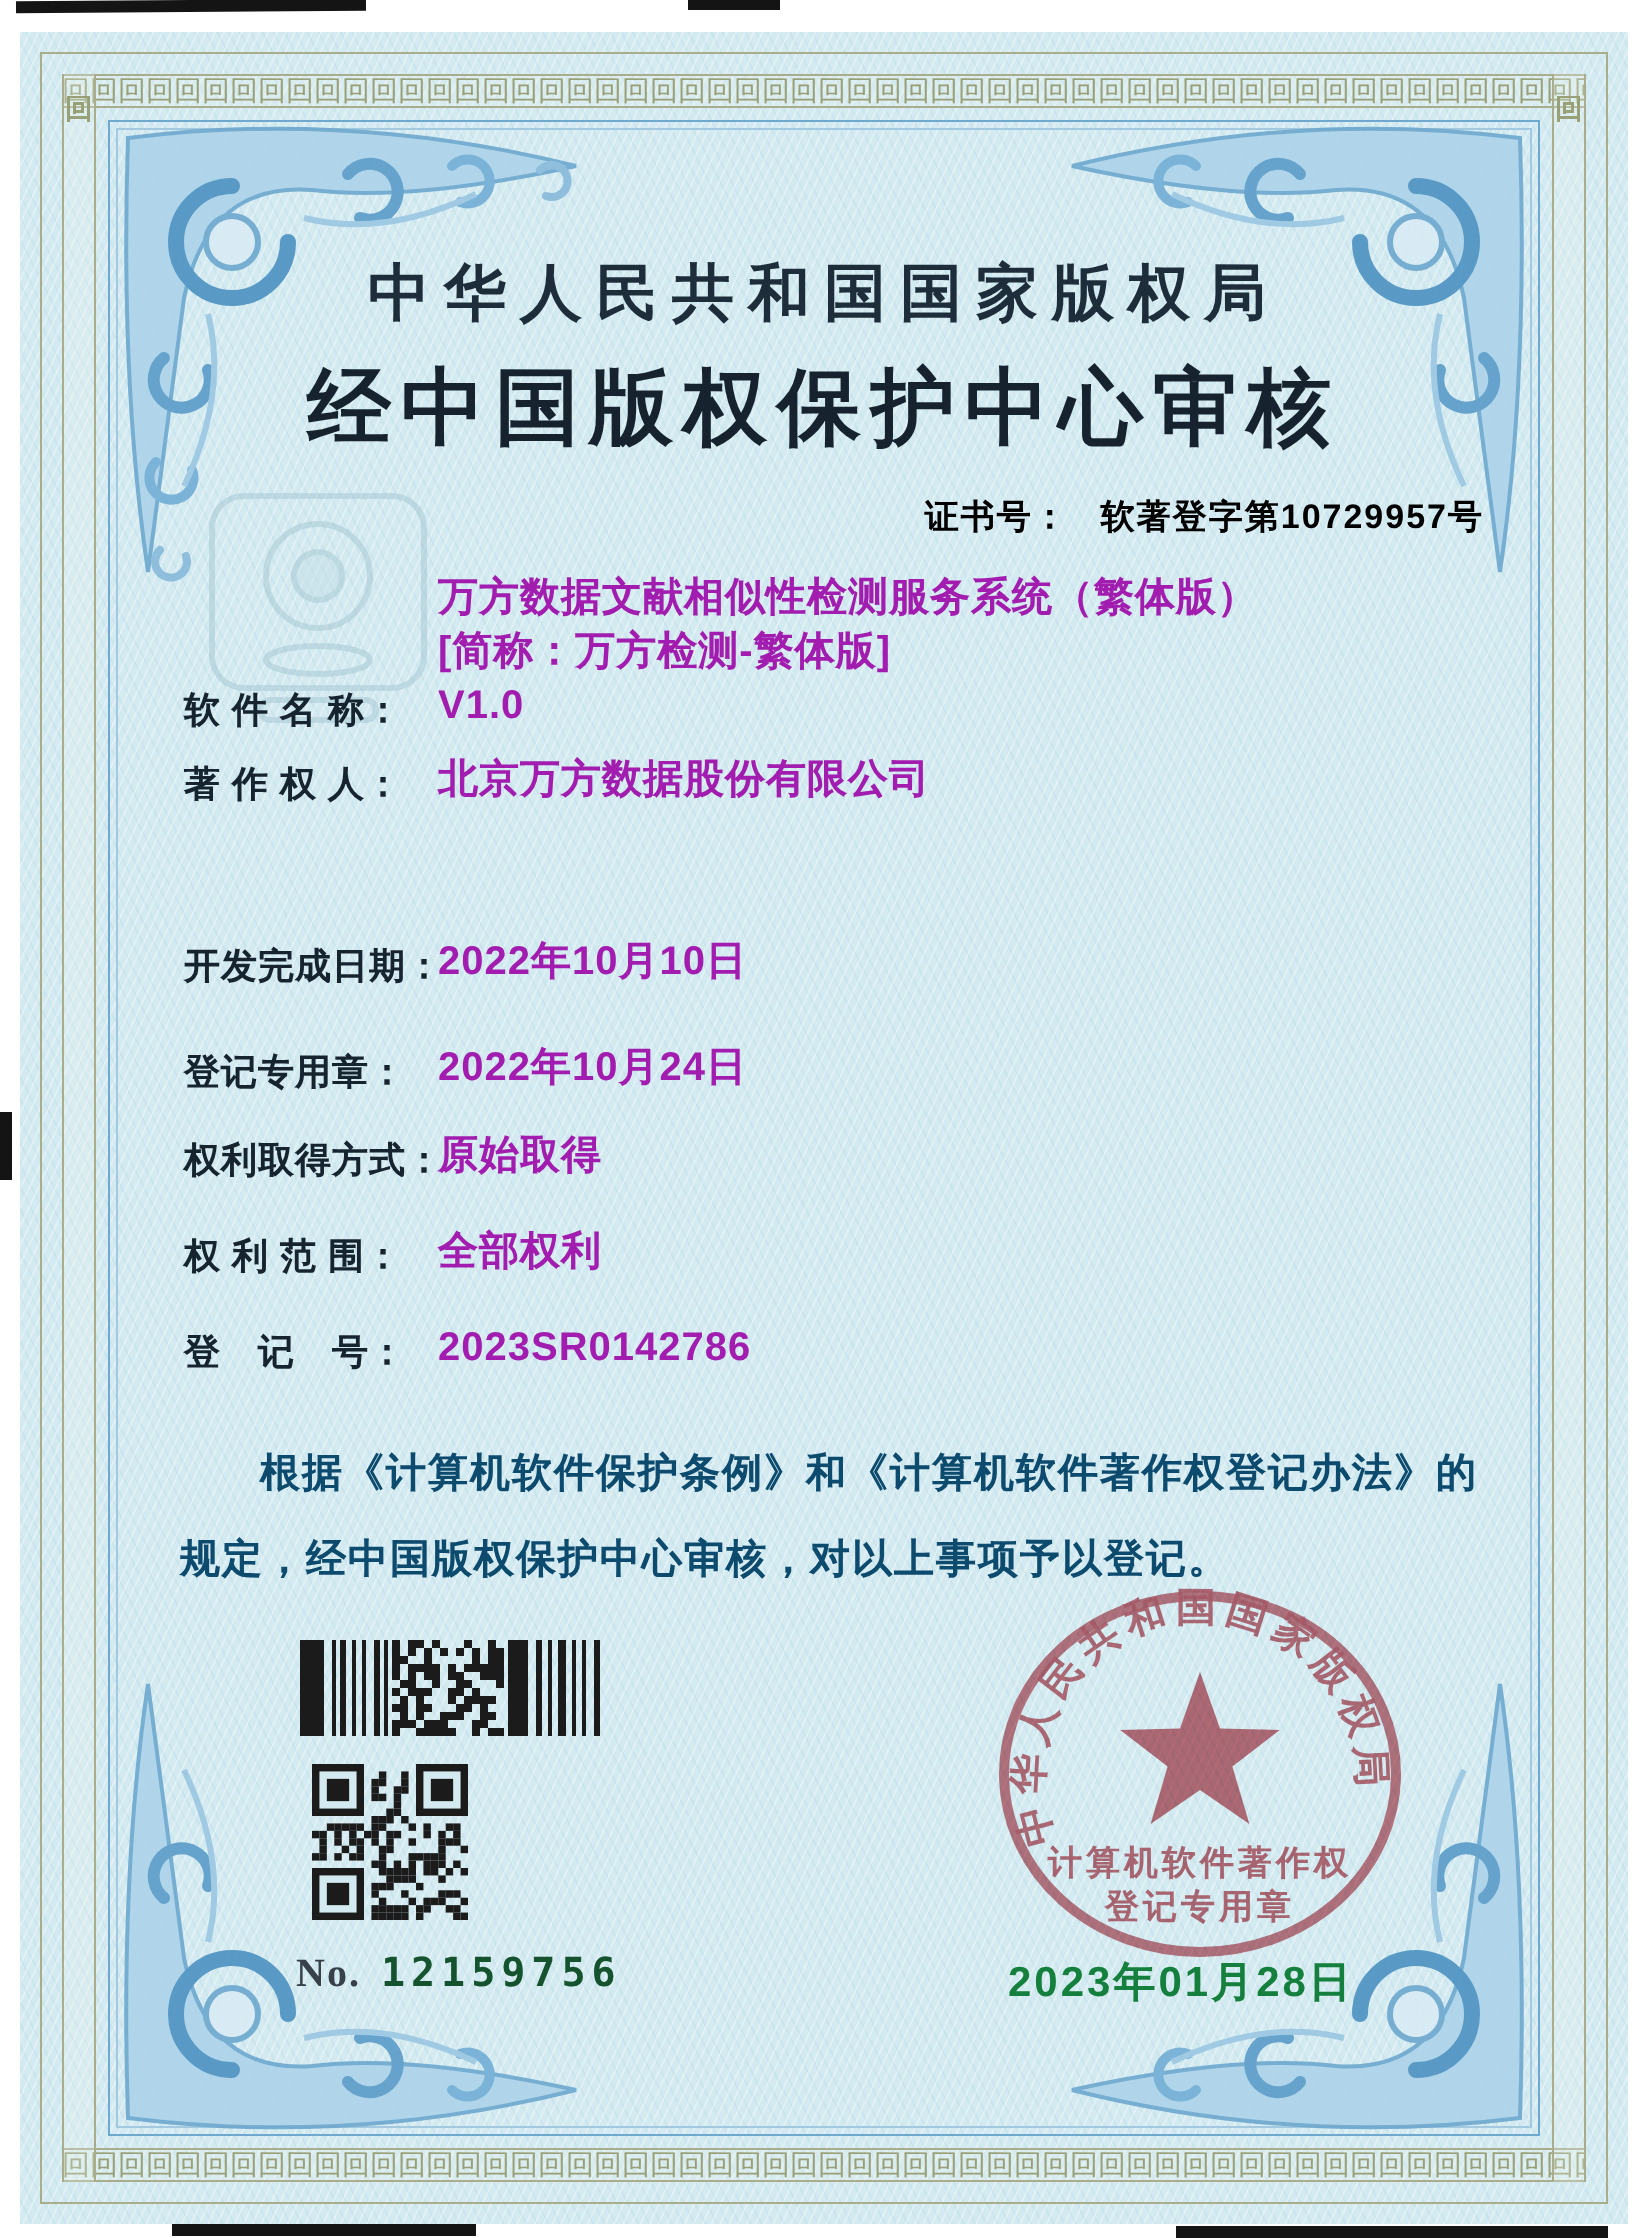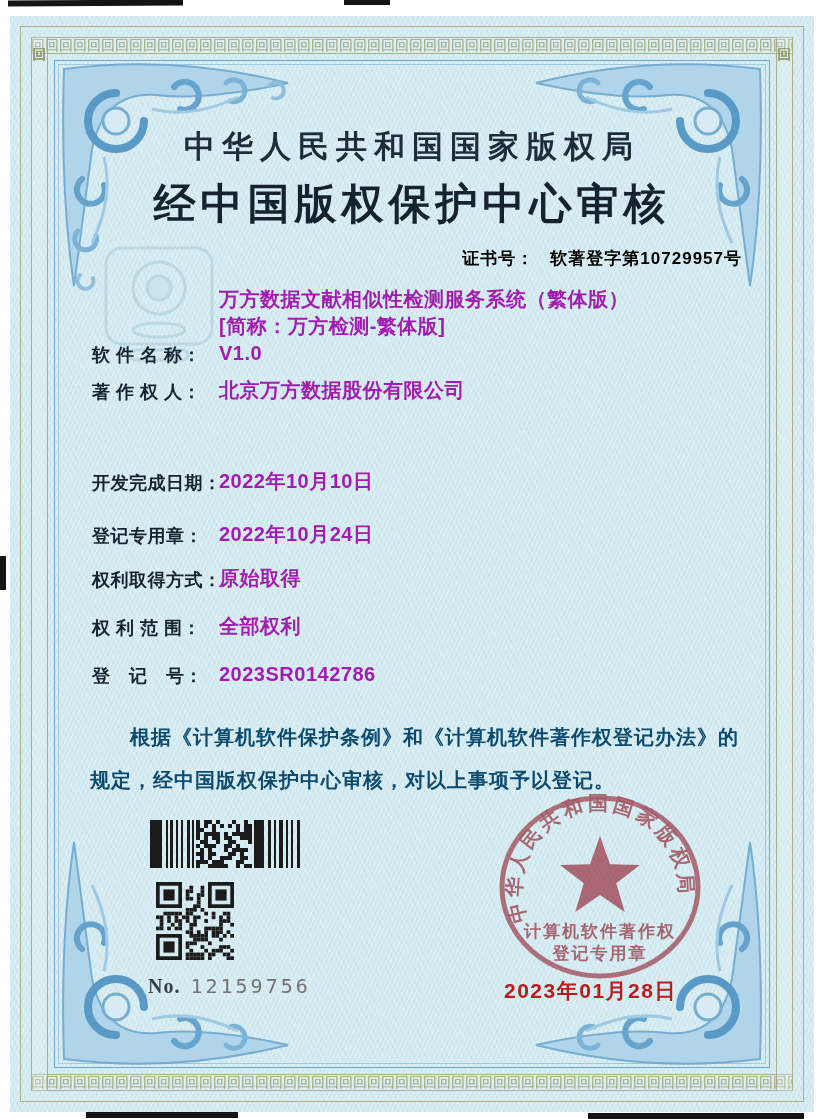--- a/index.html
+++ b/index.html
@@ -63,24 +63,24 @@
   .watermark { position:absolute; left:90px; top:228px; width:118px; height:122px; opacity:.45; }
 
   
   #barcode { position:absolute; left:140px; top:804px; }
   #qr { position:absolute; left:142px; top:866px; }
   #seal { position:absolute; left:487px; top:778px; mix-blend-mode:multiply; }
 
   
   .serial { position:absolute; left:138px; top:958px; font-size:20px; }
   .serial .no { font-family:"Liberation Serif", serif; color:#38404a; font-weight:bold; letter-spacing:1px;margin-top:24px; }
-  .serial .num { font-family:"DejaVu Sans Mono", monospace; color:#737373; font-weight:normal;
+  .serial .num { font-family:"DejaVu Sans Mono", monospace; color:#14532d; font-weight:bold;
                  letter-spacing:3px; margin-left:10px; }
   .issue-date { position:absolute; left:494px; top:961px; font-size:21px; font-weight:bold;
-                color:#b91c1c; letter-spacing:1.5px; }
+                color:#15803d; letter-spacing:1.5px; }
 </style>
 </head>
 <body>
 
 <div id="stage">
   <div id="cert">
     <div class="texture"></div>
 
     <div class="rule-outer"></div>
     <div class="meander h top">回回回回回回回回回回回回回回回回回回回回回回回回回回回回回回回回回回回回回回回回回回回回回回回回回回回回回回回回回回回回回回回回回回回回回回回回回回回回回回回回回回回回回回回回回回回回回回回回回回回回回回回回回回回回回回回回回回回回回回回回回回回回回回回回回回</div>

